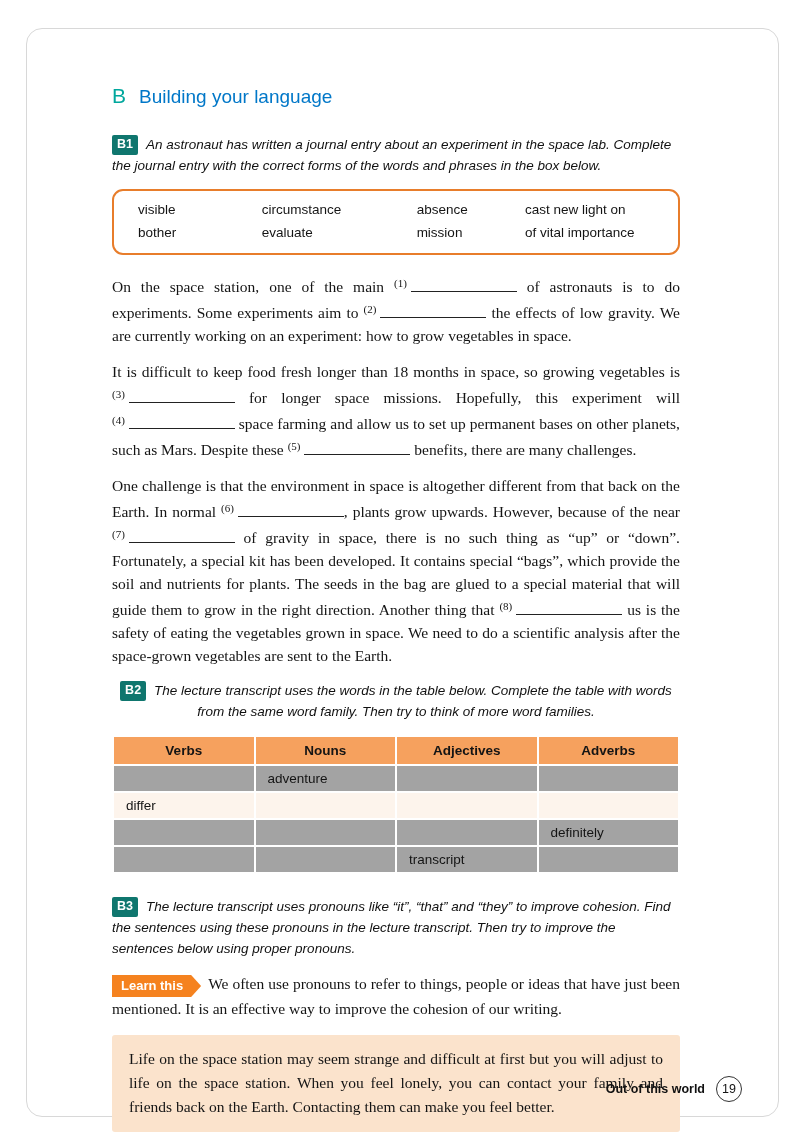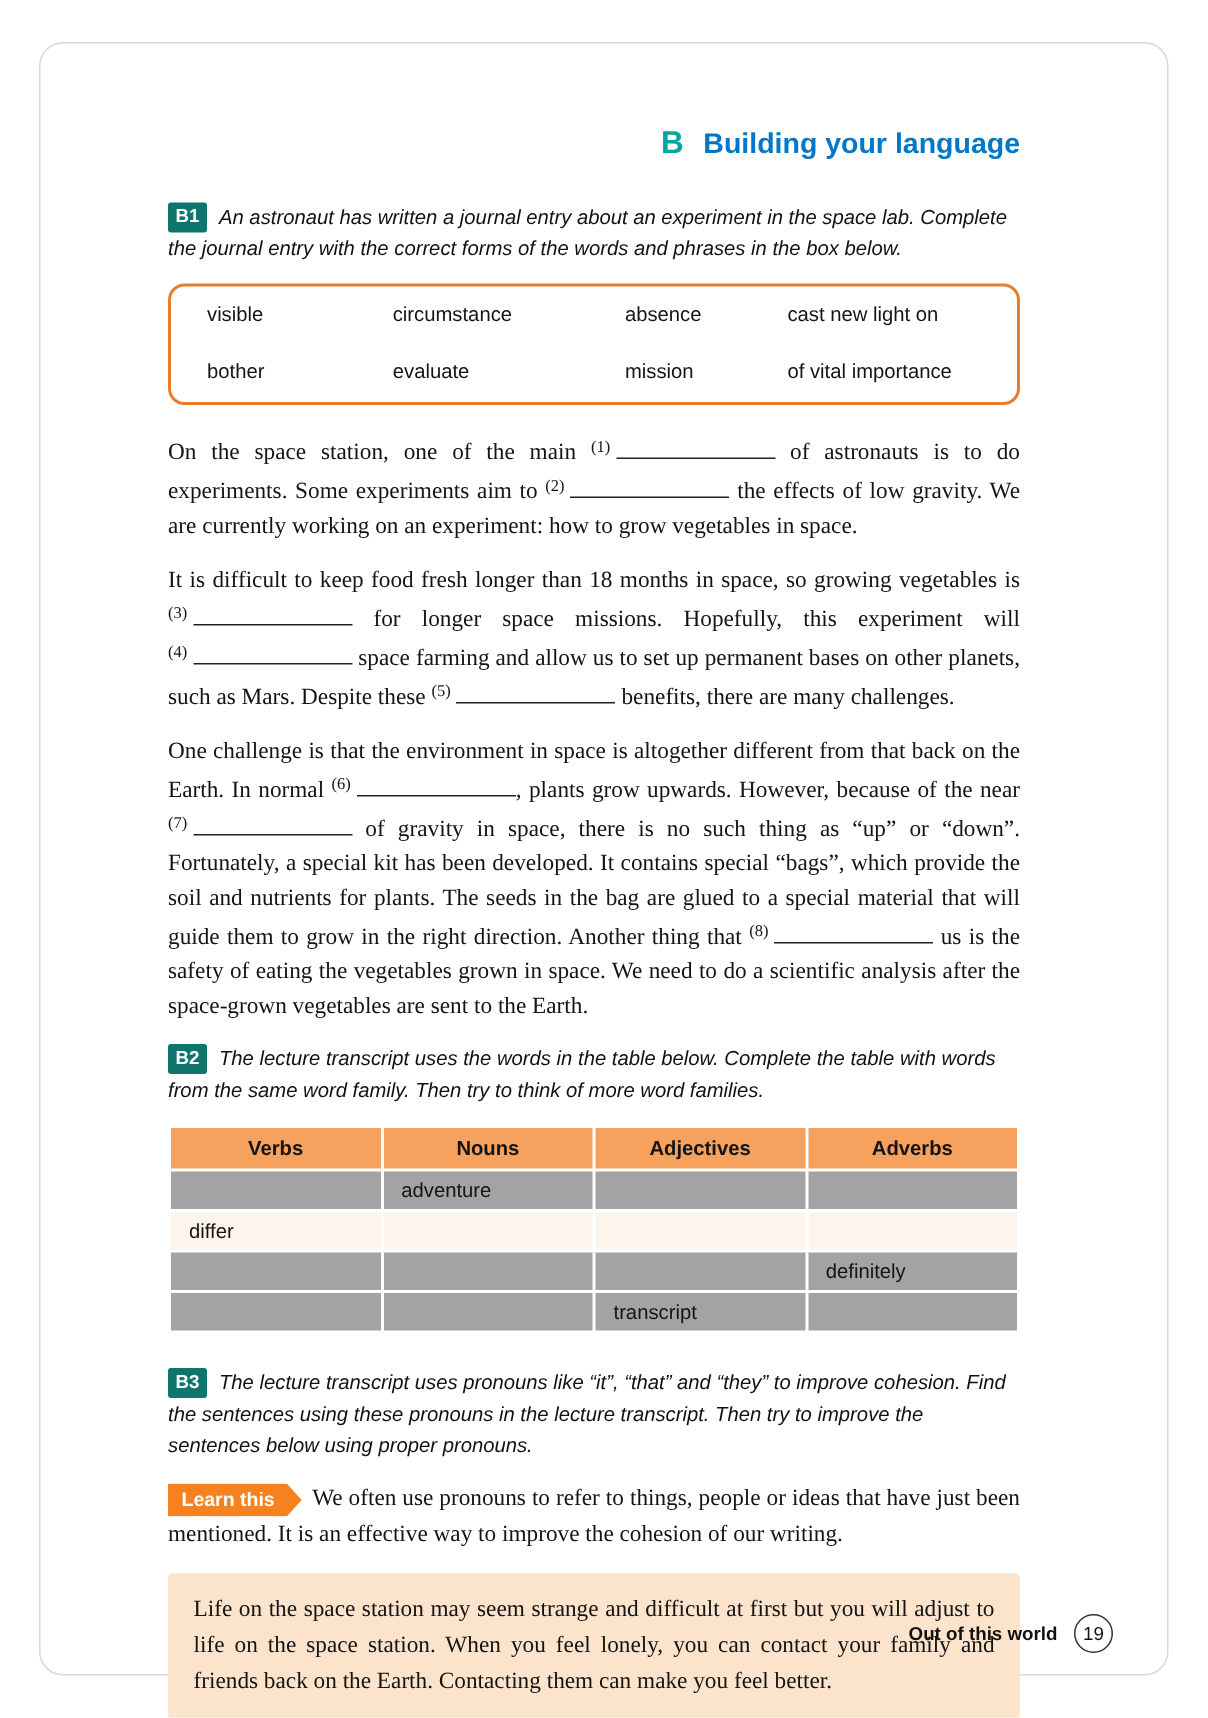--- a/index.html
+++ b/index.html
@@ -6,49 +6,49 @@
   html, body { width:805px; height:1145px; background:#ffffff; }
   body { position:relative; font-family:"Liberation Serif", serif; color:#141414; overflow:hidden; }
 
   .page-frame {
     position:absolute; left:26px; top:28px; right:26px; bottom:28px;
     border:1px solid #d8d8d8; border-radius:16px; pointer-events:none;
   }
 
   .content { position:absolute; left:112px; top:84px; width:568px; }
 
-  .heading { font-family:"Liberation Sans", sans-serif; font-weight:bold; margin-bottom:26px;text-align:right; }
+  .heading { font-family:"Liberation Sans", sans-serif; font-weight:normal; margin-bottom:26px; }
   .heading .letter { color:#00a79d; font-size:21px; margin-right:13px; }
   .heading .title  { color:#0077c8; font-size:19px; }
 
   .badge {
     display:inline-block; background:#0f766e; color:#fff;
     font-family:"Liberation Sans", sans-serif; font-style:normal; font-weight:bold;
     font-size:12.5px; line-height:1; padding:3px 5px 4px; border-radius:2px;
     margin-right:8px; vertical-align:1px;
   }
 
   .instruction {
     font-family:"Liberation Sans", sans-serif; font-style:italic;
     font-size:13.5px; line-height:21px; color:#111; margin-bottom:13px;
   }
 
   .word-box {
     border:2px solid #e87d2b; border-radius:11px;
     padding:9px 24px 10px; margin:2px 0 17px;
-    display:grid; grid-template-columns:24% 30% 21% 25%; row-gap:18px;
+    display:grid; grid-template-columns:24% 30% 21% 25%; row-gap:3px;
     font-family:"Liberation Sans", sans-serif; font-size:13.5px; line-height:20px;
   }
 
   .para { font-size:15.5px; line-height:23px; margin-bottom:13px; text-align:justify; }
   .blank { white-space:nowrap; }
   .blank-num { font-size:11px; vertical-align:5px; }
   .blank-line { display:inline-block; width:106px; height:13px; border-bottom:1.2px solid #222; margin-left:4px; }
 
-  .b2-instruction { margin-top:10px; }
+  .b2-instruction { margin-top:10px;text-align:center; }
 
   table.word-family {
     width:100%; border-collapse:collapse; margin:3px 0 22px;
     font-family:"Liberation Sans", sans-serif; font-size:13.5px;
   }
   table.word-family th {
     background:#f6a15e; font-weight:bold; text-align:center;
     padding:6px 8px; border:2px solid #ffffff;
   }
   table.word-family td { padding:5px 12px; height:25px; border:2px solid #ffffff; }

